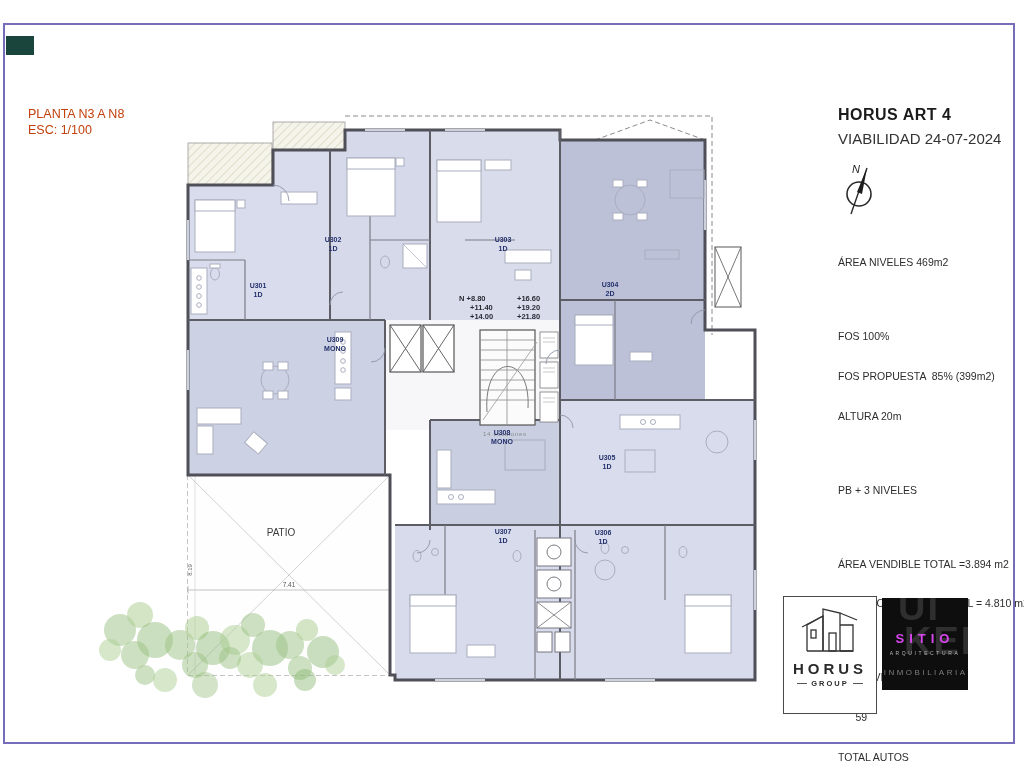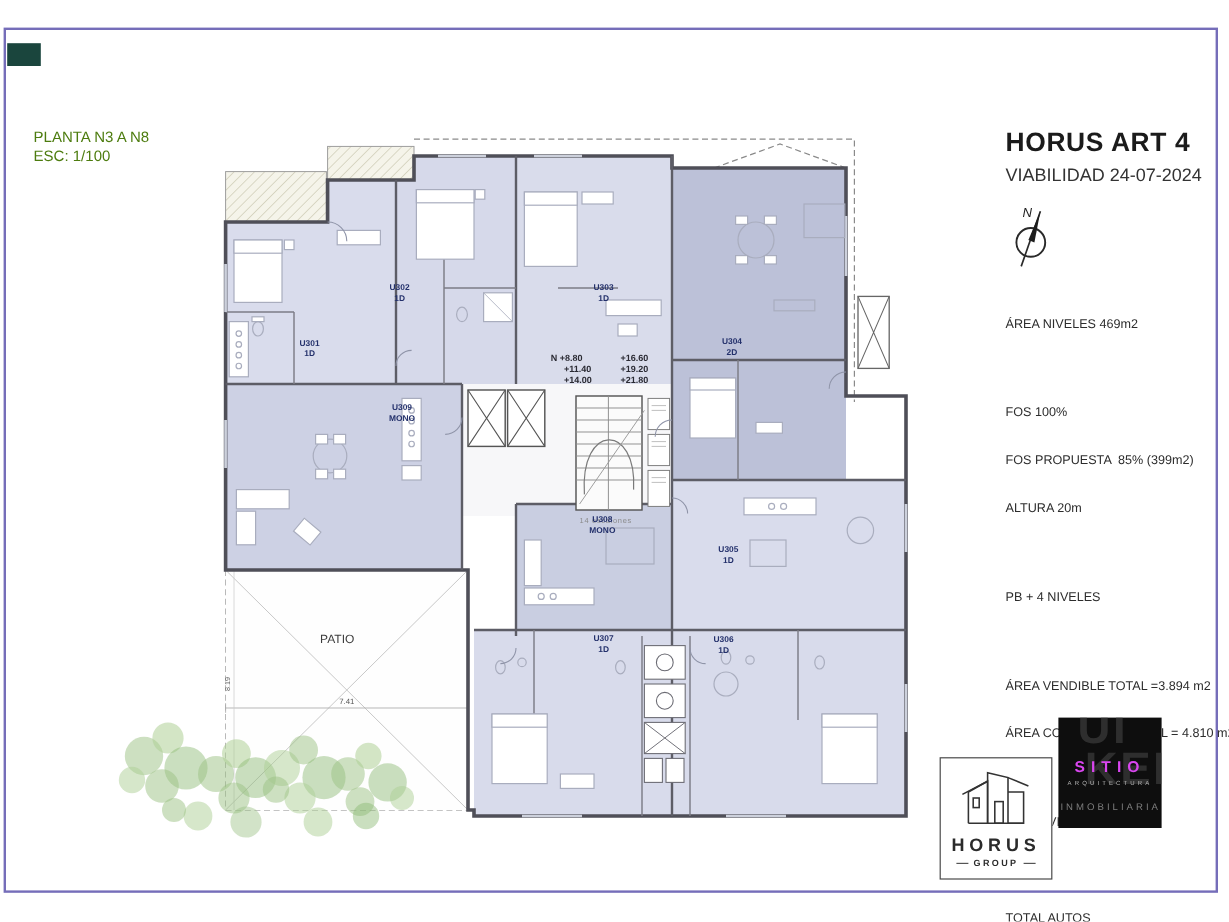--- a/index.html
+++ b/index.html
@@ -3,30 +3,30 @@
 <meta charset="utf-8">
 <style>
   html,body{margin:0;padding:0;}
   body{
     width:1024px;height:768px;position:relative;overflow:hidden;
     background:#ffffff;font-family:"Liberation Sans", sans-serif;color:#2e2e2e;
   }
   .frame{position:absolute;left:3px;top:23px;width:1012px;height:721px;
     border:2px solid #756db9;box-sizing:border-box;pointer-events:none;}
   .corner-mark{position:absolute;left:6px;top:36px;width:28px;height:19px;background:#1a453d;}
-  .title-block{position:absolute;left:28px;top:106px;font-size:12.5px;line-height:16px;color:#4d7c0f;}
+  .title-block{position:absolute;left:28px;top:106px;font-size:12.5px;line-height:16px;color:#c2410c;}
   .plan-wrap{position:absolute;left:85px;top:100px;width:690px;height:615px;}
   .info{position:absolute;left:838px;top:106px;width:180px;}
-  .info h1{margin:0 0 6px 0;font-size:22px;letter-spacing:.5px;color:#1b1b1b;font-weight:700;}
+  .info h1{margin:0 0 6px 0;font-size:16px;letter-spacing:.5px;color:#1b1b1b;font-weight:700;}
   .info .sub{font-size:15px;color:#333;margin-bottom:15px;}
   .compass{display:block;margin:0 0 14px 2px;}
   .plines{font-size:10.5px;line-height:13.2px;white-space:pre;color:#2d2d2d;}
   .pl{min-height:13.2px;}
   .pl:empty{min-height:8px;}
-  .logo-horus{position:absolute;left:783px;top:631px;width:94px;height:102px;background:#fff;
+  .logo-horus{position:absolute;left:783px;top:596px;width:94px;height:118px;background:#fff;
     border:1.5px solid #4a4a4a;box-sizing:border-box;text-align:center;}
   .logo-horus .lname{font-size:15px;letter-spacing:4px;color:#2b2b2b;font-weight:600;margin-top:1px;}
   .logo-horus .lsub{display:flex;align-items:center;justify-content:center;gap:4px;margin-top:2px;}
   .logo-horus .lsub span.t{font-size:7.5px;font-weight:700;letter-spacing:2px;color:#2b2b2b;}
   .logo-horus .lsub i{display:block;width:10px;border-top:1px solid #555;}
   .logo-sitio{position:absolute;left:882px;top:598px;width:86px;height:92px;background:#0e0e0e;
     overflow:hidden;}
   .logo-sitio .ghost{position:absolute;font-weight:700;font-size:38px;color:#4a4a4a;opacity:.55;letter-spacing:2px;}
   .g1{left:16px;top:-12px;}
   .g2{left:22px;top:22px;}
@@ -287,21 +287,21 @@
     <text x="16" y="11" font-size="11" font-style="italic" fill="#1d1d1d" text-anchor="middle">N</text>
   </svg>
 
   <div class="plines">
     <div class="pl">ÁREA NIVELES 469m2</div>
     <div class="pl"></div>
     <div class="pl">FOS 100%</div>
     <div class="pl">FOS PROPUESTA  85% (399m2)</div>
     <div class="pl">ALTURA 20m</div>
     <div class="pl"></div>
-    <div class="pl">PB + 4 NIVELES</div>
+    <div class="pl">PB + 3 NIVELES</div>
     <div class="pl"></div>
     <div class="pl">ÁREA VENDIBLE TOTAL =3.894 m2</div>
     <div class="pl">ÁREA CONSTRUIDA TOTAL = 4.810 m2</div>
     <div class="pl"></div>
     <div class="pl">TOTAL VIVIENDAS</div>
     <div class="pl">      59</div>
     <div class="pl">TOTAL AUTOS</div>
     
     
     

